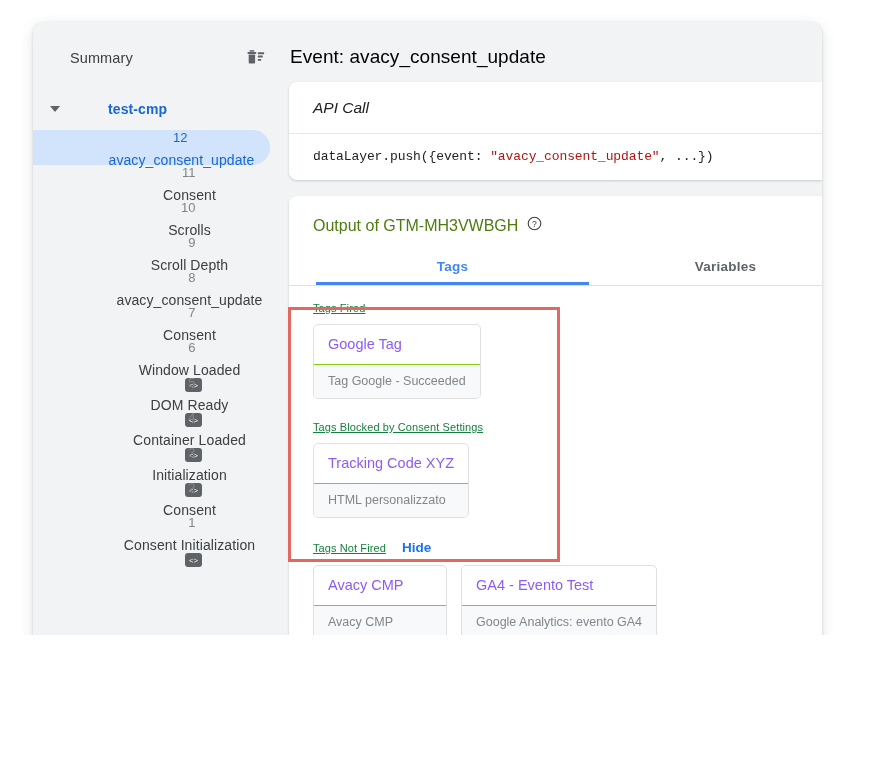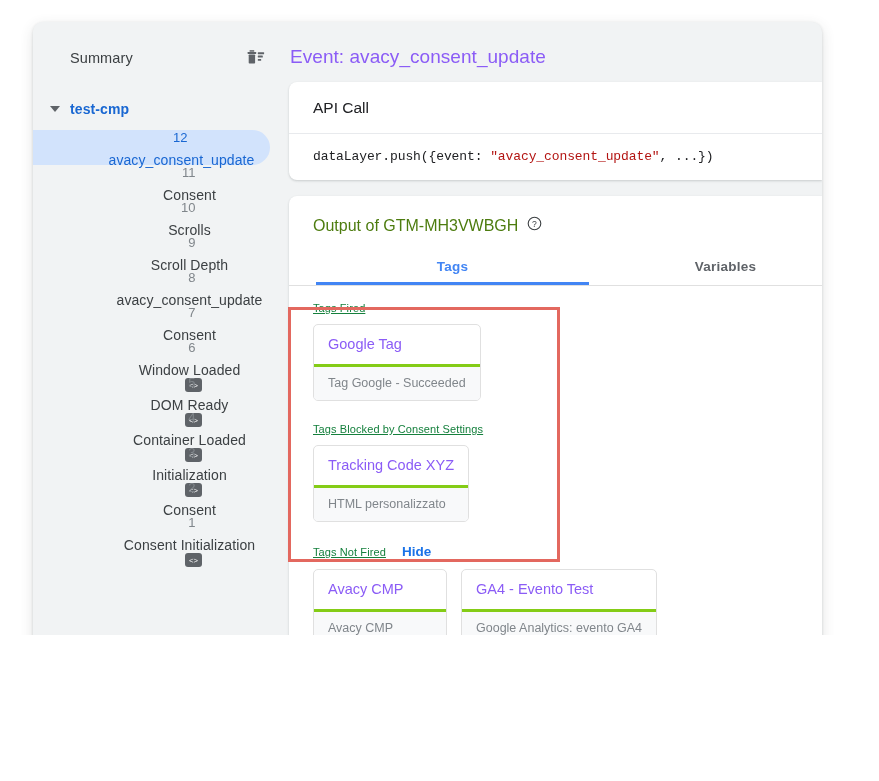--- a/index.html
+++ b/index.html
@@ -46,20 +46,21 @@
   }
   .delete-all-icon { width: 20px; height: 20px; display:block; }
 
   .tree-root {
     display: flex;
     align-items: center;
     height: 34px;
     padding-left: 14px;
     margin-top: 14px;
     cursor: pointer;
+    gap: 38px;
   }
   .caret {
     width: 0; height: 0;
     border-left: 5.5px solid transparent;
     border-right: 5.5px solid transparent;
     border-top: 6.5px solid #5f6368;
     margin-right: 10px;
     margin-left: 3px;
   }
   .tree-root-label {
@@ -117,21 +118,21 @@
 
   
   .main {
     flex: 1;
     padding: 24px 0 0 0;
     position: relative;
     overflow: hidden;
   }
   .event-title {
     font-size: 19px;
-    color: #8b5cf6;
+    color: #000000;
     padding-left: 4px;
     margin: 0 0 14px 0;
     letter-spacing: .05px;
     font-weight: normal;
   }
 
   .panel {
     background: #ffffff;
     border-radius: 8px 0 0 8px;
     margin-left: 3px;
@@ -141,20 +142,21 @@
   .panel + .panel { margin-top: 16px; }
 
   .panel-head {
     height: 52px;
     display: flex;
     align-items: center;
     padding: 0 24px;
     font-size: 15.5px;
     color: #202124;
     border-bottom: 1px solid #e8eaed;
+    font-style: italic;
   }
   .panel-code {
     padding: 15px 24px 16px 24px;
     font-family: "Liberation Mono", "DejaVu Sans Mono", monospace;
     font-size: 13px;
     color: #202124;
     white-space: nowrap;
     letter-spacing: -.1px;
   }
   .panel-code .str { color: #b31412; }
@@ -225,21 +227,21 @@
     padding: 11px 14px 12px 14px;
     font-size: 14.5px;
     color: #8b5cf6;
     white-space: nowrap;
   }
   .tag-card .tc-type {
     padding: 9px 14px 10px 14px;
     font-size: 12.5px;
     color: #80868b;
     background: #f8f9fa;
-    border-top: 3px solid #84cc16;
+    border-top: 1px solid #84cc16;
     white-space: nowrap;
   }
 
   
   .annotation-box {
     position: absolute;
     border: 3px solid #e3685f;
     pointer-events: none;
   }
 </style>

